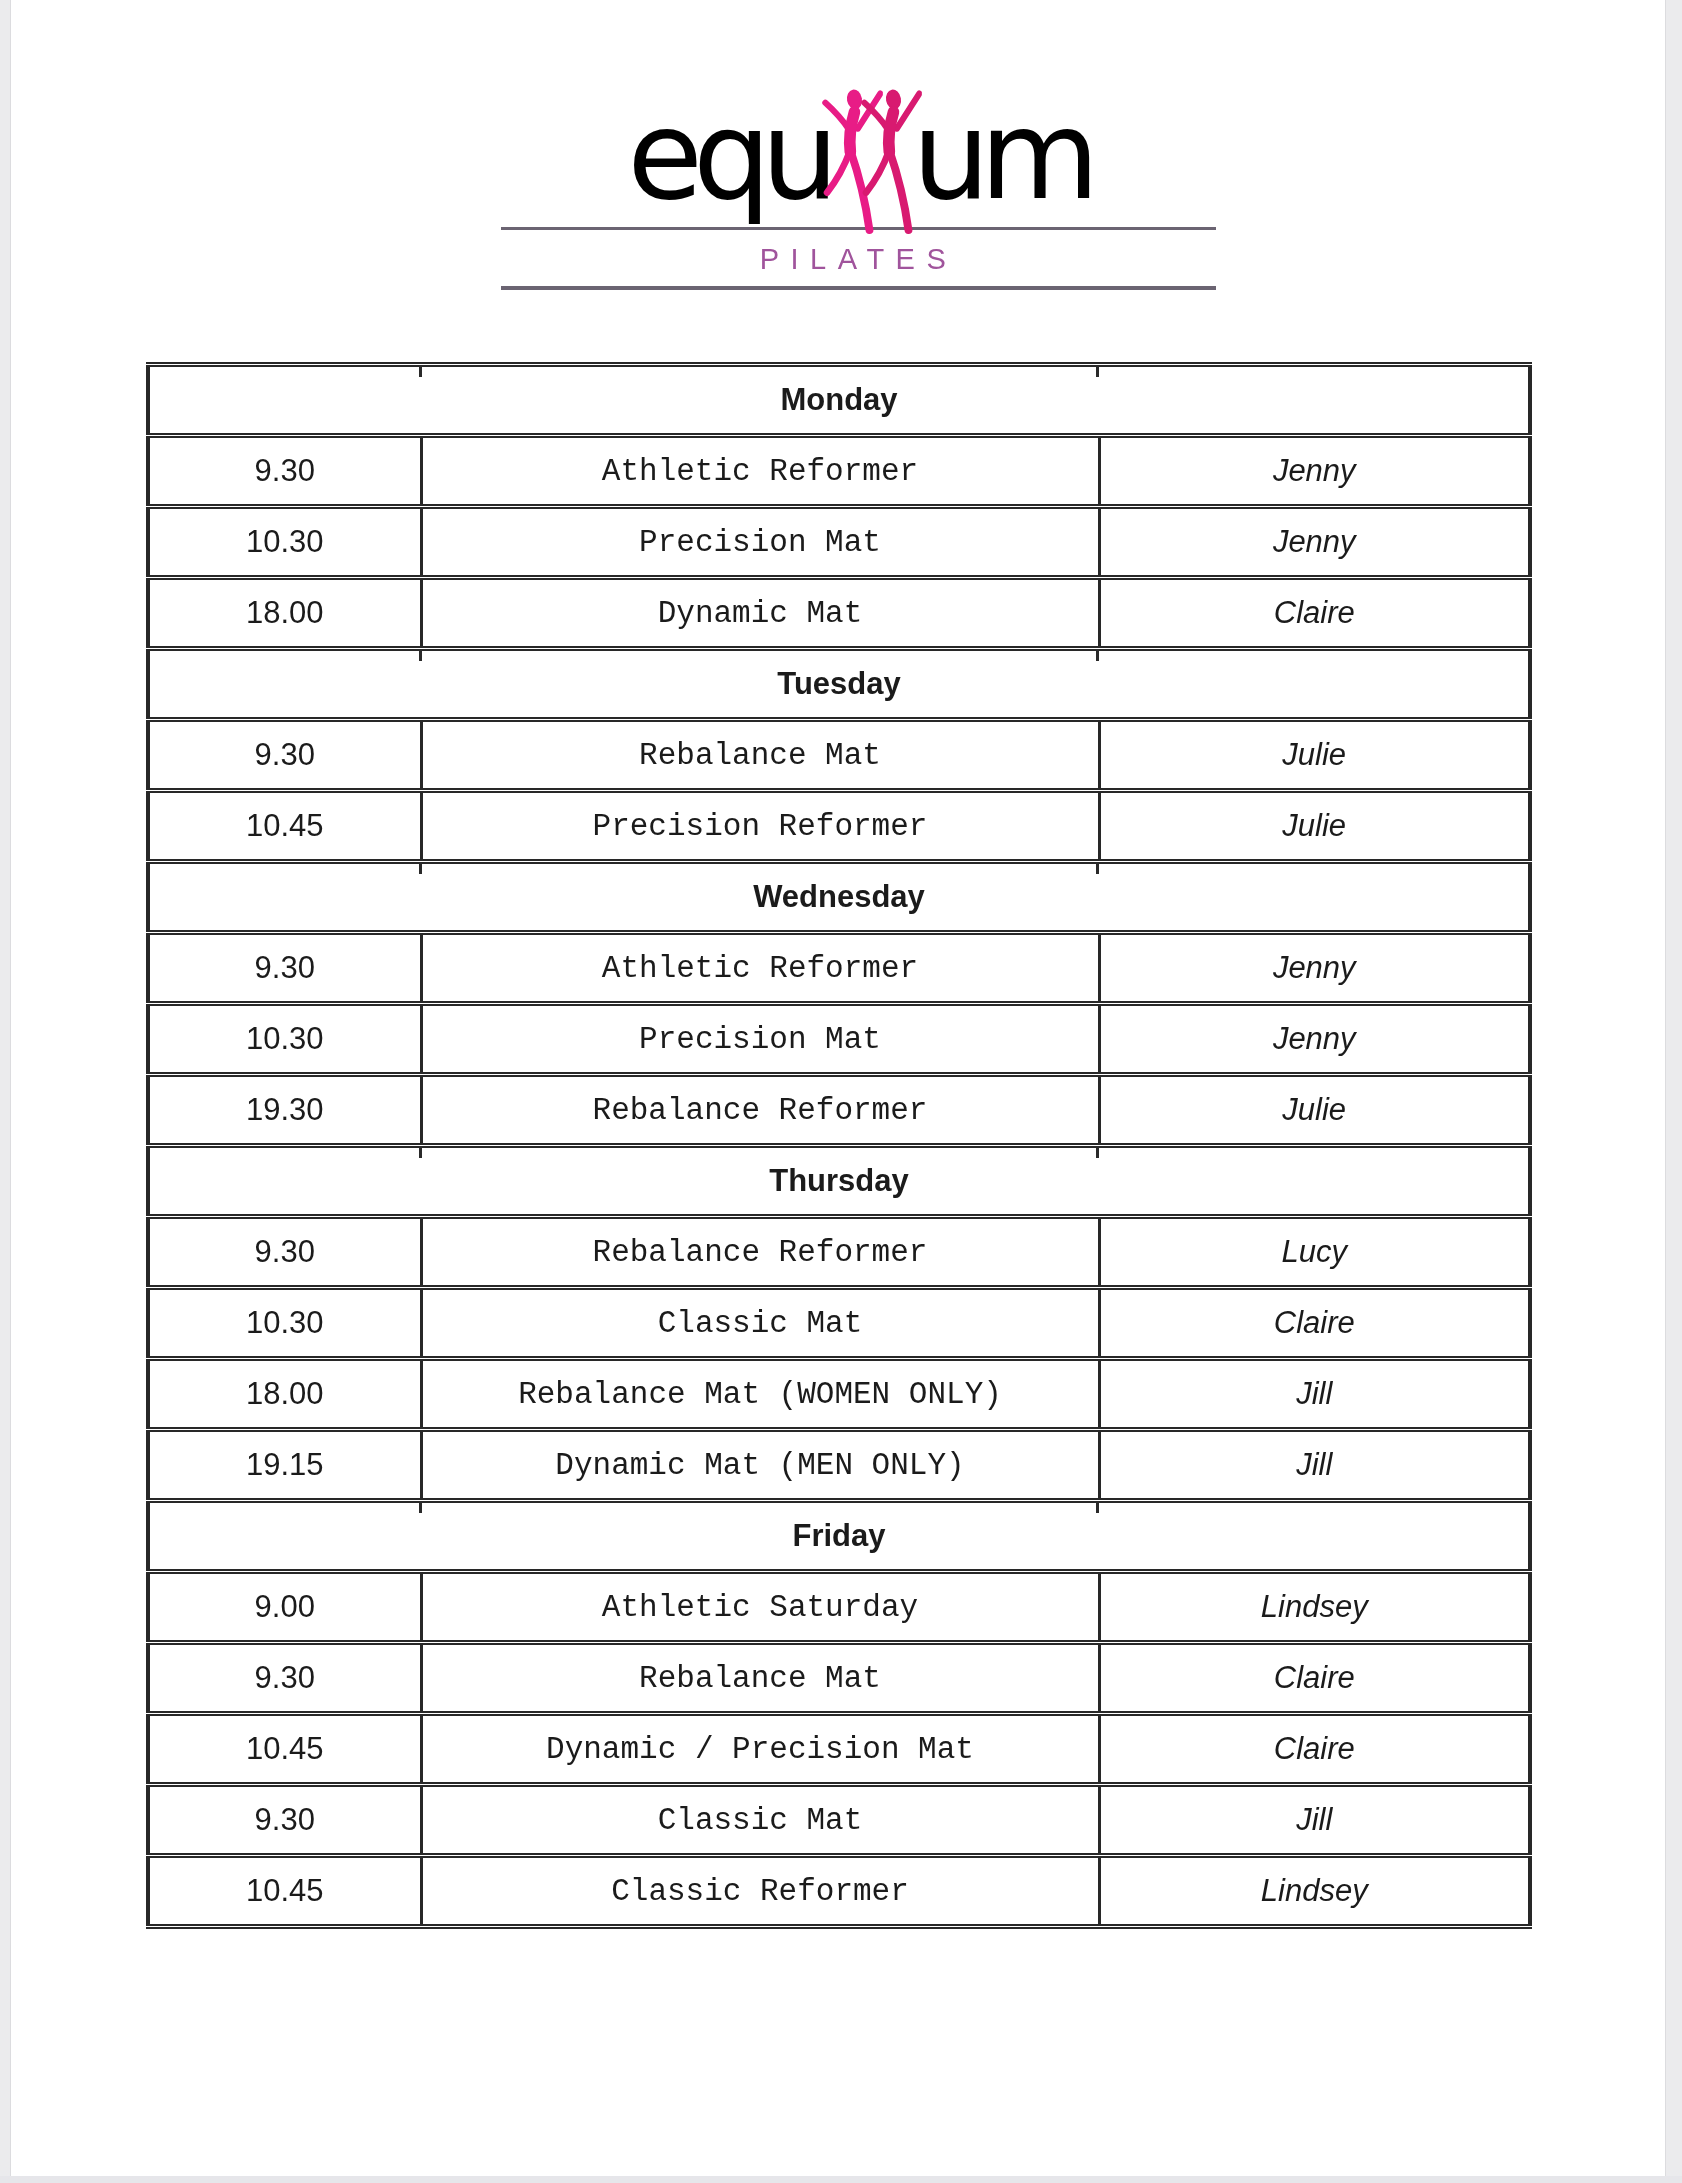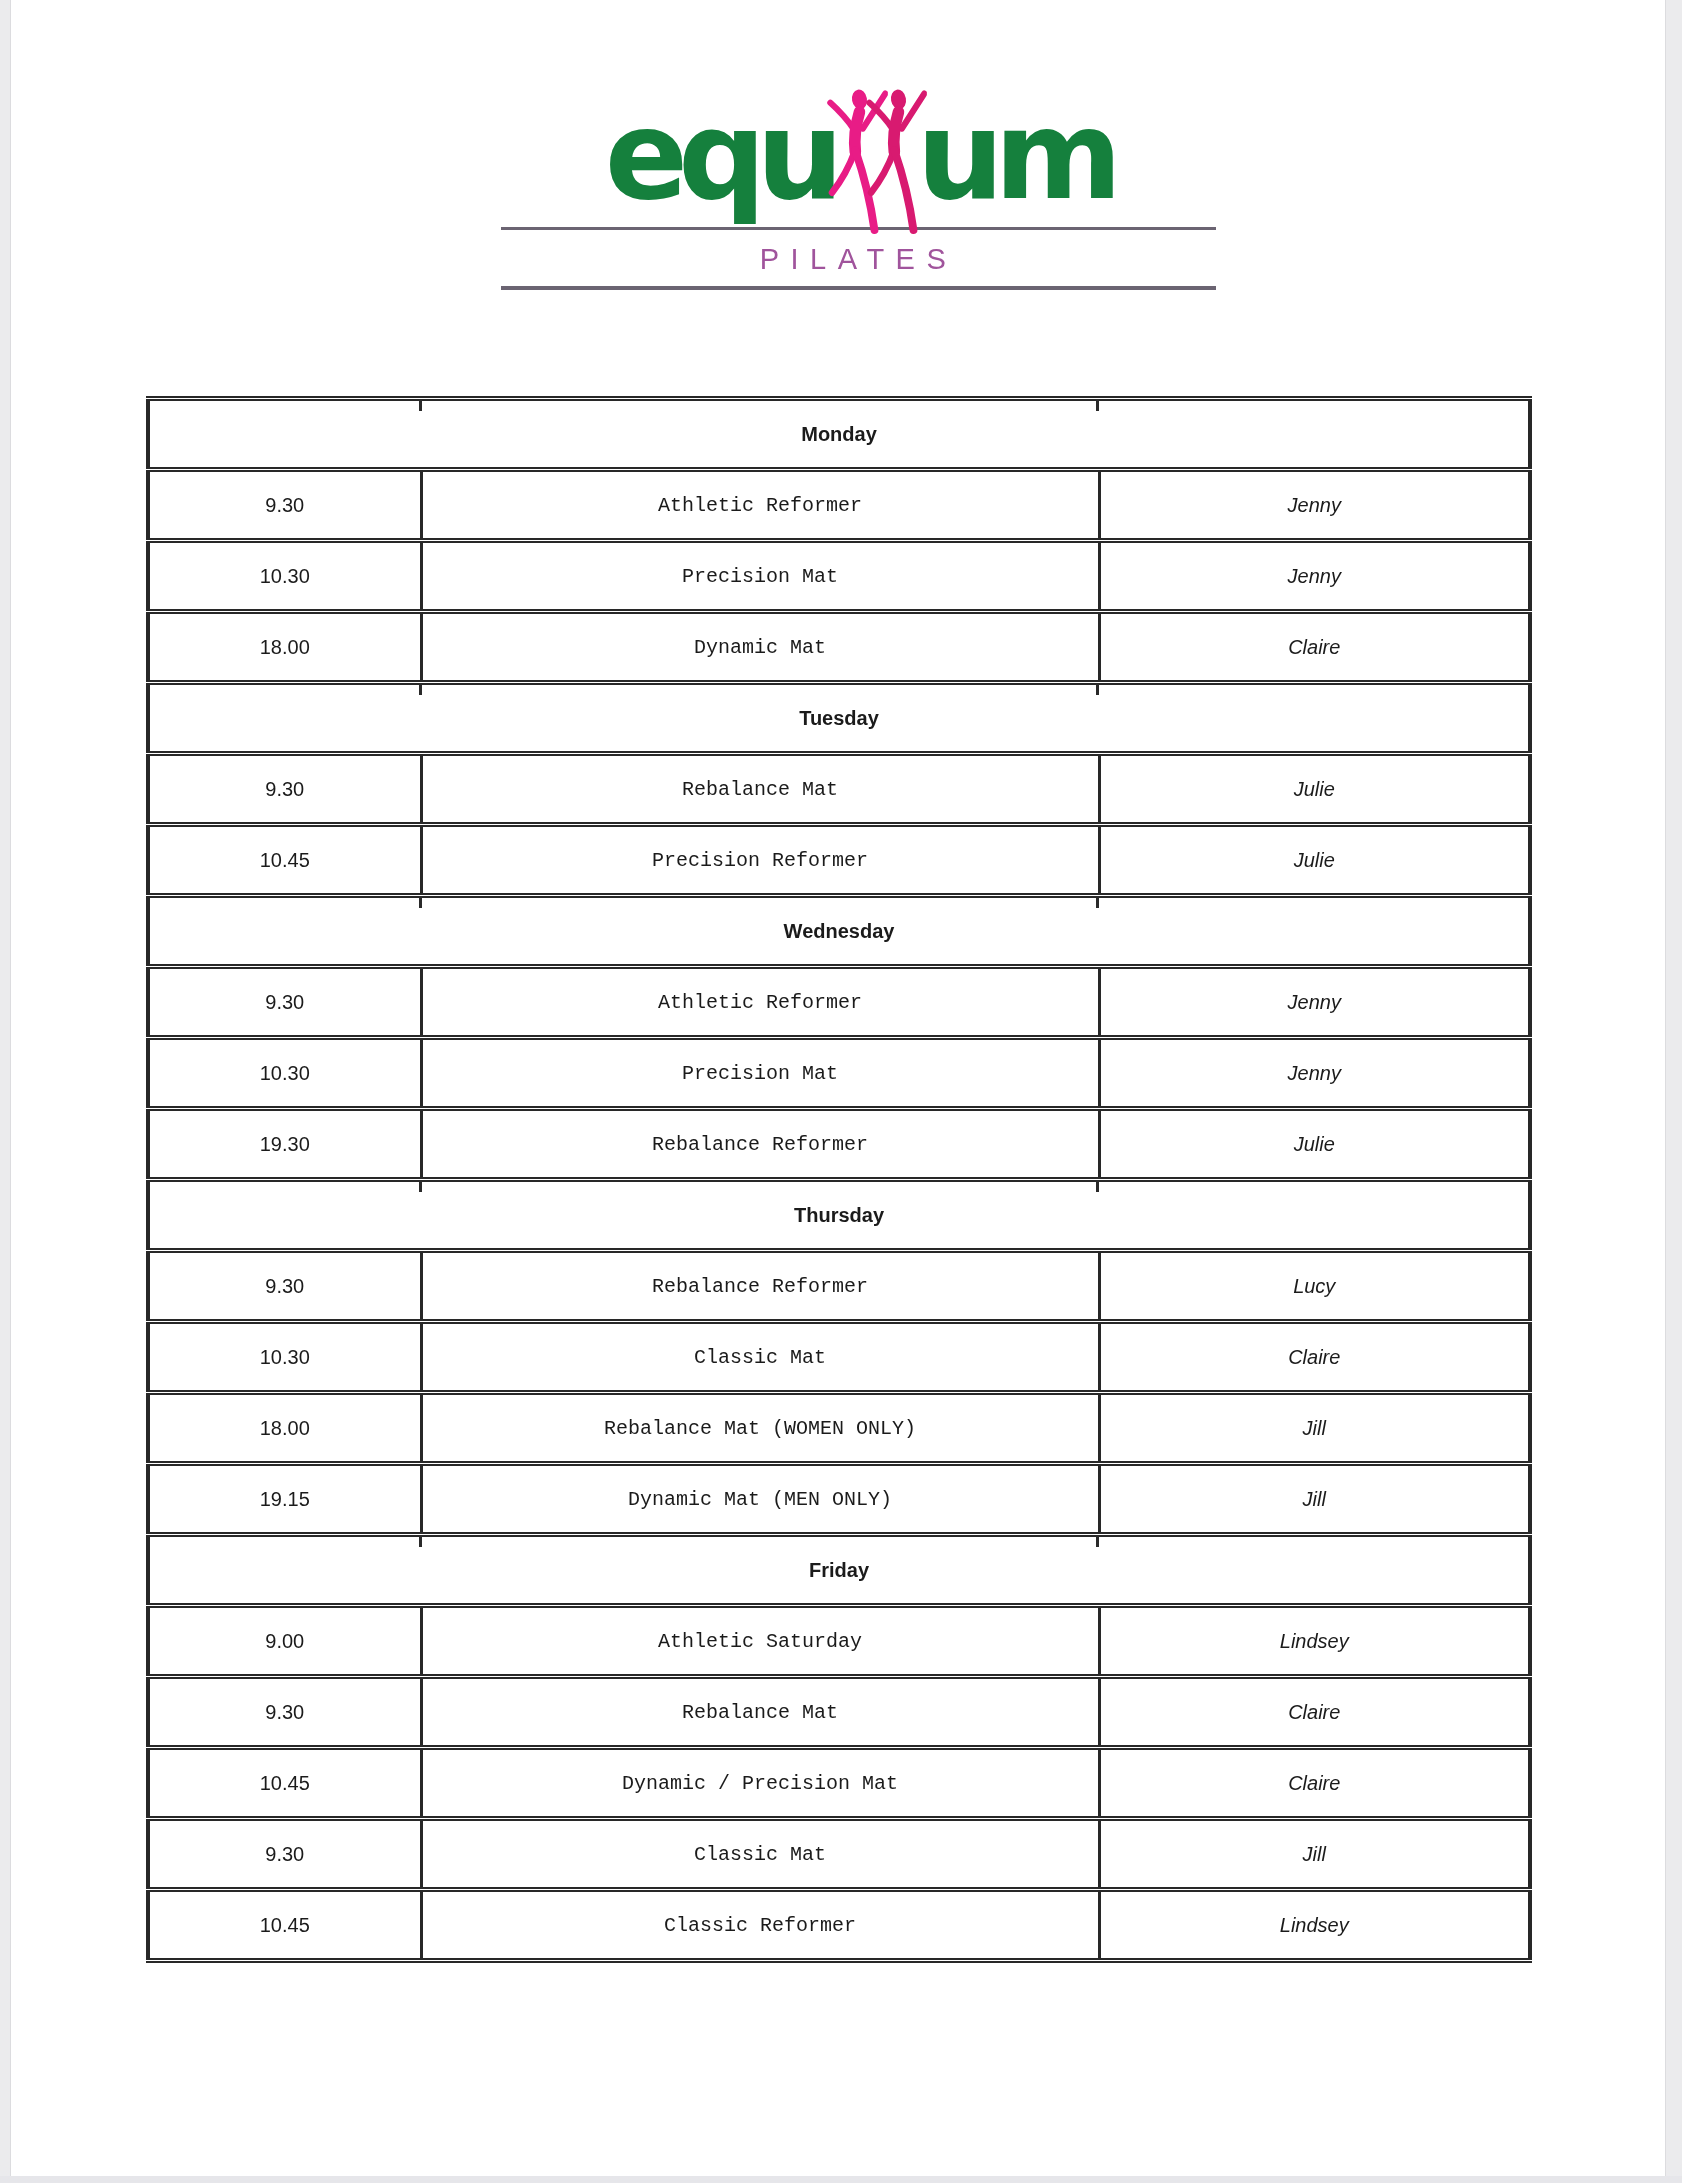--- a/index.html
+++ b/index.html
@@ -27,23 +27,23 @@
   .wordmark svg.dancer{flex:0 0 auto;margin:0 -11.5px -28px -8.2px;}
   .wordmark svg.dancer.second{margin:0 -10px -28px -11.5px;}
   .logo-line{height:3.3px;margin-top:10px;}
   .logo-subtitle{
     font-size:29px;letter-spacing:11.5px;font-weight:400;
     padding:13px 0 10px 0;
   }
 
   
   table.sched{
-    position:absolute;left:146px;top:396px;
+    position:absolute;left:146px;top:362px;
     width:1382px;border-collapse:collapse;table-layout:fixed;
-    font-size:20px;color:#1b1b1b;
+    font-size:31px;color:#1b1b1b;
     border:4.1px solid #282828;
   }
   table.sched td{
     border-left:3.3px solid #282828;border-right:3.3px solid #282828;
     border-top:5.7px double #282828;border-bottom:5.7px double #282828;
     height:66px;padding:0;
     text-align:center;vertical-align:middle;
     background:#ffffff;
   }
   td.day-cell{font-weight:bold;padding-right:103px;position:relative;}
@@ -70,21 +70,21 @@
     </g>
   </symbol>
 </svg>
 
 <div class="screen">
   <div class="edge-left"></div>
   <div class="edge-right"></div>
   <div class="edge-bottom"></div>
 
   <div class="logo">
-    <div class="wordmark" style="color: #15803d; font-weight: bold;">
+    <div class="wordmark" style="color: #000000;">
       <span>equ</span>
       <svg class="dancer first" width="62" height="158" style="color: rgb(232, 28, 134);" viewBox="0 0 75 192">
           <use href="#dancer"></use>
         </svg>
       <svg class="dancer second" width="62" height="158" style="color: rgb(216, 26, 112);" viewBox="0 0 75 192">
           <use href="#dancer"></use>
         </svg>
       <span>um</span>
     </div>
     <div class="logo-line" style="background: rgb(107, 100, 114);"></div>

